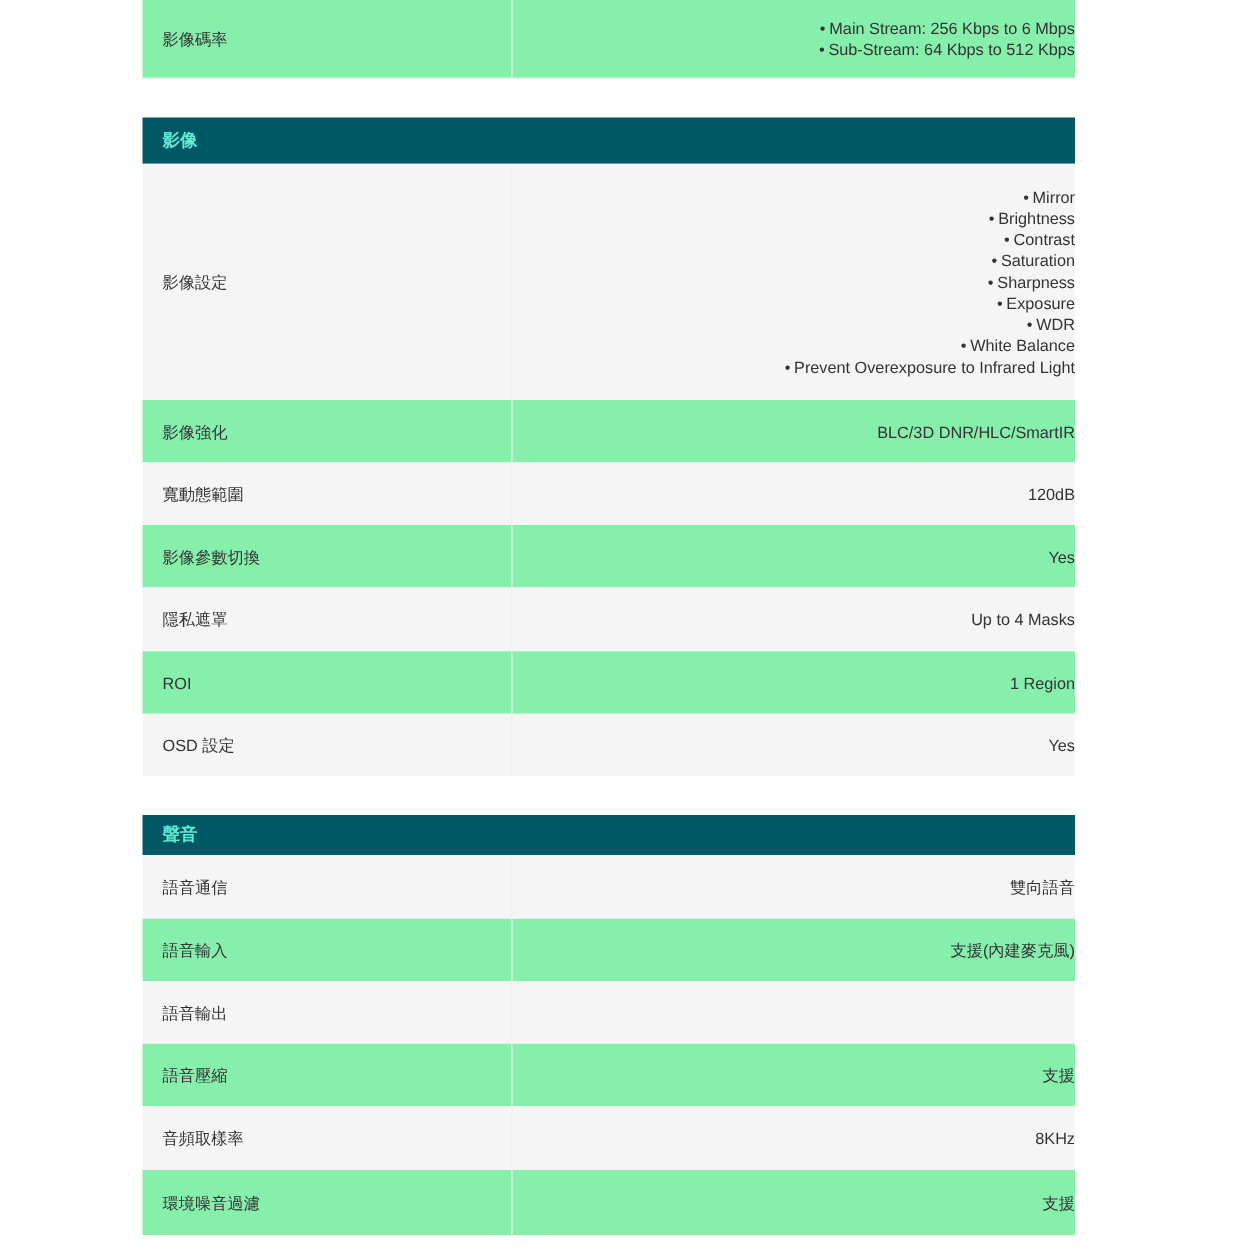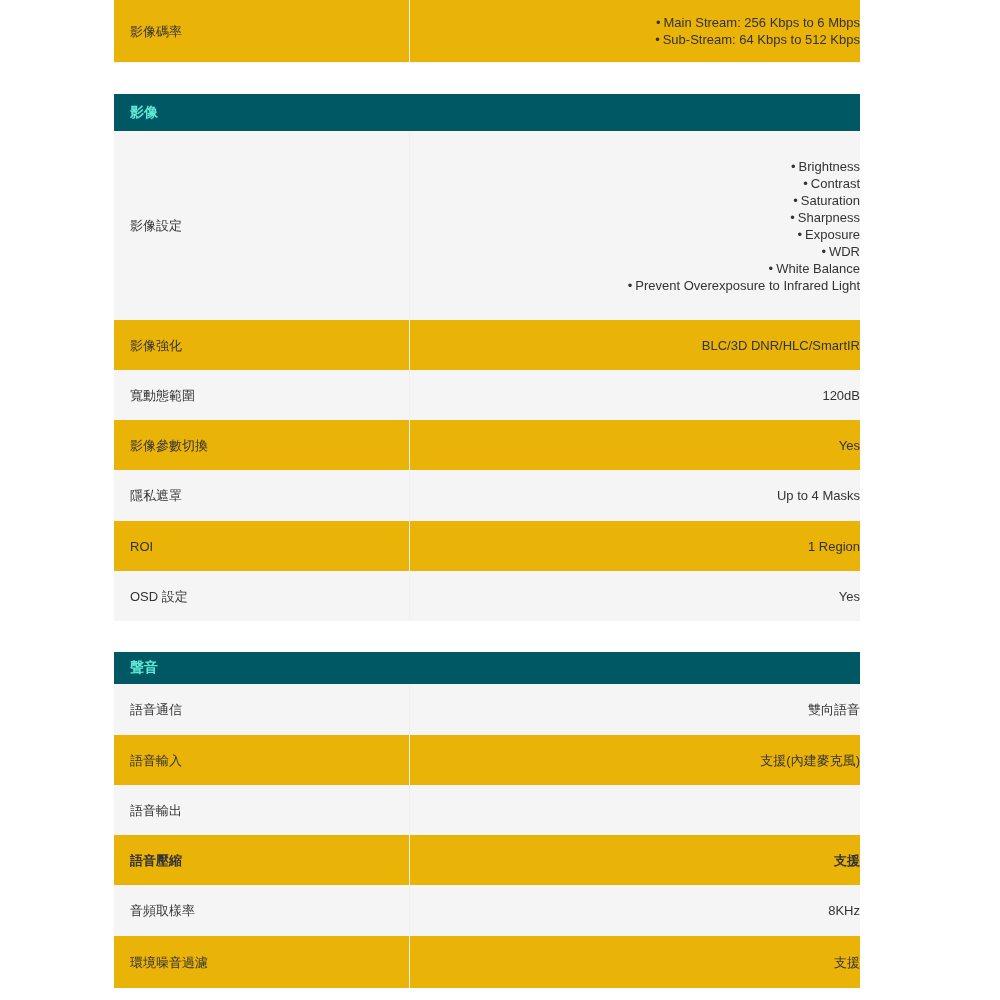--- a/index.html
+++ b/index.html
@@ -6,21 +6,21 @@
   body {
     width: 1000px; height: 1000px; overflow: hidden; position: relative;
     font-family: "Liberation Sans", "DejaVu Sans", sans-serif;
     color: #333333;
   }
   .spec-wrap { position: absolute; left: 114px; top: 0; width: 746px; }
   .row {
     display: flex; width: 746px; box-sizing: border-box;
     font-size: 13px; line-height: 17px;
   }
-  .row.white { background: #eab308; }
+  .row.white { background: #86efac; }
   .row.gray { background: #f5f5f5; }
   .row .label {
     width: 296px; box-sizing: border-box; padding-left: 16px;
     display: flex; align-items: center;
     border-right: 1px solid #f0f0f0;
   }
   .row .value {
     flex: 1; box-sizing: border-box; padding-left: 22px;
     display: flex; flex-direction: column; justify-content: center; text-align: right;
   }
@@ -50,20 +50,21 @@
   </div>
 
   <div class="gap"></div>
 
   <div class="section-header">影像</div>
 
   <div class="row gray" style="height:189px;">
     <div class="label">影像設定</div>
     <div class="value">
       <ul>
+        <li>Mirror</li>
         <li>Brightness</li>
         <li>Contrast</li>
         <li>Saturation</li>
         <li>Sharpness</li>
         <li>Exposure</li>
         <li>WDR</li>
         <li>White Balance</li>
         <li>Prevent Overexposure to Infrared Light</li>
       </ul>
     </div>
@@ -110,21 +111,21 @@
 
   <div class="row white" style="height:50px;">
     <div class="label">語音輸入</div>
     <div class="value">支援(內建麥克風)</div>
   </div>
 
   <div class="row gray" style="height:50px;">
     <div class="label">語音輸出</div>
   </div>
 
-  <div class="row white" style="height:50px;font-weight:bold;">
+  <div class="row white" style="height:50px;">
     <div class="label">語音壓縮</div>
     <div class="value">支援</div>
   </div>
 
   <div class="row gray" style="height:51px;">
     <div class="label">音頻取樣率</div>
     <div class="value">8KHz</div>
   </div>
 
   <div class="row white" style="height:52px;">

